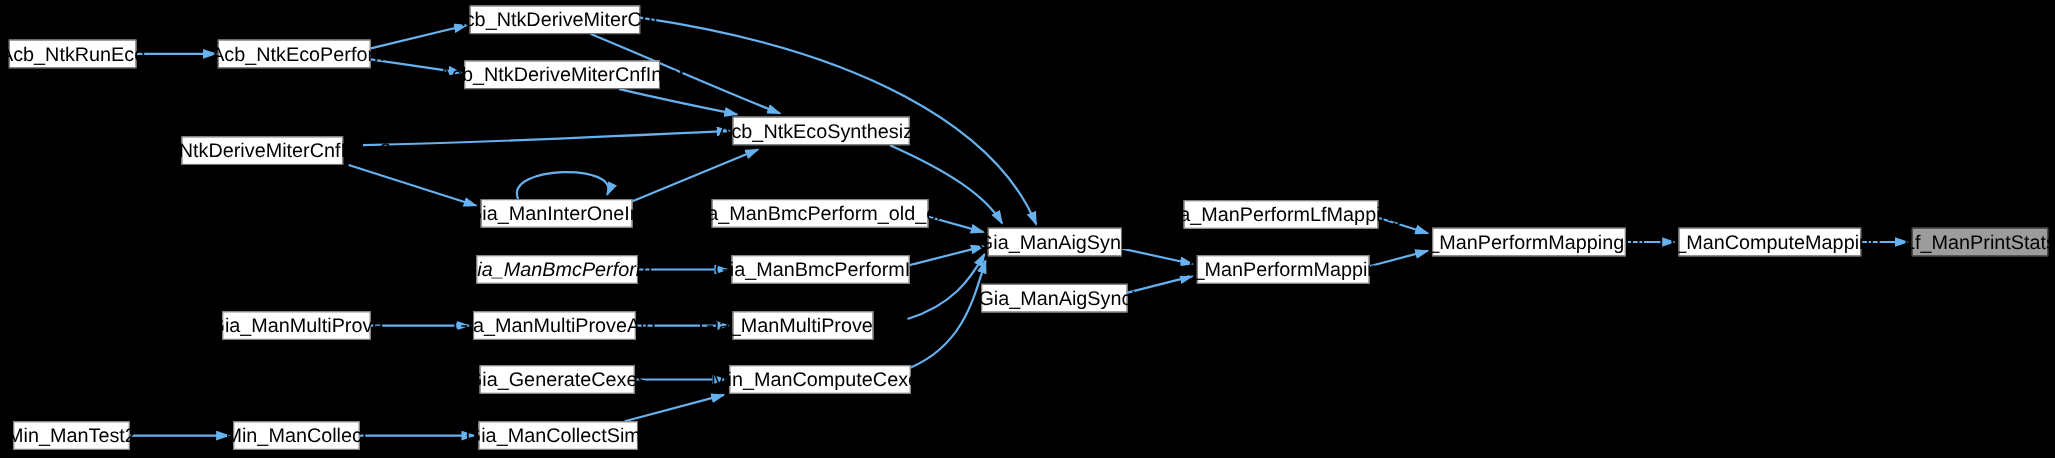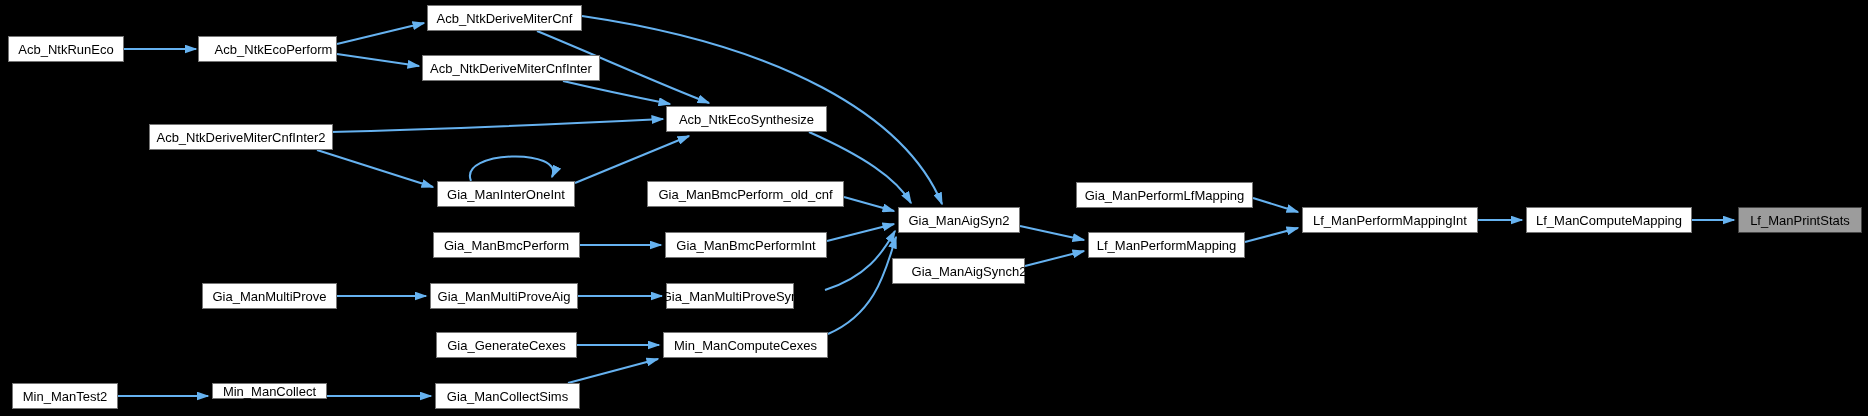--- a/index.html
+++ b/index.html
@@ -7,21 +7,21 @@
     --target-fill:#9c9c9c; --target-border:#454545; --text:#000000;
   }
   html,body{margin:0;padding:0;background:var(--bg);}
   #stage{position:relative;width:1868px;height:416px;background:var(--bg);overflow:hidden;
          font-family:"Liberation Sans", sans-serif;}
   #edges{position:absolute;left:0;top:0;width:1868px;height:416px;}
   .edge{fill:none;stroke:var(--edge);stroke-width:2;}
   .node{position:absolute;box-sizing:border-box;background:var(--node-fill);
         border:1.5px solid var(--node-border);color:var(--text);
         display:flex;align-items:center;justify-content:center;
-        font-size:13px;white-space:nowrap;cursor:pointer;}
+        font-size:18px;white-space:nowrap;cursor:pointer;}
   .node.target{background:var(--target-fill);border-color:var(--target-border);cursor:default;}
 </style>
 </head>
 <body>
 
 <div id="stage">
   <svg id="edges" viewBox="0 0 1868 416" width="1868" height="416" xmlns="http://www.w3.org/2000/svg">
     <defs>
       <marker id="arrow" markerUnits="userSpaceOnUse" markerWidth="13" markerHeight="9" refX="11.5" refY="4.5" orient="auto">
         <path d="M0,0 L13,4.5 L0,9 Z" fill="#66b2f0"></path>
@@ -54,33 +54,33 @@
       <path d="M1253,198 L1298,212" class="edge" marker-end="url(#arrow)"></path>
       <path d="M1245,242 L1298,228" class="edge" marker-end="url(#arrow)"></path>
       <path d="M1478,220 L1522,220" class="edge" marker-end="url(#arrow)"></path>
       <path d="M1692,220 L1734,220" class="edge" marker-end="url(#arrow)"></path>
     </svg>
   <div id="nodes">
       <div class="node" style="left: 8px; top: 36px; width: 116px; height: 26px;">Acb_NtkRunEco</div>
       <div class="node" style="left: 198px; top: 36px; width: 139px; height: 26px; padding-left: 12px;">Acb_NtkEcoPerform</div>
       <div class="node" style="left: 427px; top: 5px; width: 155px; height: 26px;">Acb_NtkDeriveMiterCnf</div>
       <div class="node" style="left: 422px; top: 55px; width: 178px; height: 26px;">Acb_NtkDeriveMiterCnfInter</div>
-      <div class="node" style="left: 149px; top: 124px; width: 184px; height: 26px;">Acb_NtkDeriveMiterCnfInter2</div>
+      <div class="node" style="left: 165px; top: 124px; width: 147px; height: 26px;">Acb_NtkDeriveMiterCnfInter2</div>
       <div class="node" style="left: 666px; top: 106px; width: 161px; height: 26px;">Acb_NtkEcoSynthesize</div>
       <div class="node" style="left: 437px; top: 181px; width: 138px; height: 26px;">Gia_ManInterOneInt</div>
       <div class="node" style="left: 647px; top: 181px; width: 197px; height: 26px;">Gia_ManBmcPerform_old_cnf</div>
-      <div class="node" style="left: 433px; top: 232px; width: 147px; height: 26px;">Gia_ManBmcPerform</div>
+      <div class="node" style="left: 433px; top: 232px; width: 147px; height: 26px; font-style: italic;">Gia_ManBmcPerform</div>
       <div class="node" style="left: 665px; top: 232px; width: 162px; height: 26px;">Gia_ManBmcPerformInt</div>
       <div class="node" style="left: 202px; top: 283px; width: 135px; height: 26px;">Gia_ManMultiProve</div>
       <div class="node" style="left: 430px; top: 283px; width: 148px; height: 26px;">Gia_ManMultiProveAig</div>
       <div class="node" style="left: 666px; top: 283px; width: 128px; height: 26px;">Gia_ManMultiProveSyn</div>
       <div class="node" style="left: 436px; top: 332px; width: 141px; height: 26px;">Gia_GenerateCexes</div>
       <div class="node" style="left: 663px; top: 332px; width: 165px; height: 26px;">Min_ManComputeCexes</div>
       <div class="node" style="left: 12px; top: 383px; width: 106px; height: 26px;">Min_ManTest2</div>
-      <div class="node" style="left: 212px; top: 383px; width: 115px; height: 16px;">Min_ManCollect</div>
+      <div class="node" style="left: 212px; top: 383px; width: 115px; height: 26px;">Min_ManCollect</div>
       <div class="node" style="left: 435px; top: 383px; width: 145px; height: 26px;">Gia_ManCollectSims</div>
       <div class="node" style="left: 898px; top: 207px; width: 122px; height: 26px;">Gia_ManAigSyn2</div>
       <div class="node" style="left: 892px; top: 258px; width: 133px; height: 26px; padding-left: 21px;">Gia_ManAigSynch2</div>
       <div class="node" style="left: 1076px; top: 182px; width: 177px; height: 26px;">Gia_ManPerformLfMapping</div>
       <div class="node" style="left: 1088px; top: 232px; width: 157px; height: 26px;">Lf_ManPerformMapping</div>
       <div class="node" style="left: 1302px; top: 207px; width: 176px; height: 26px;">Lf_ManPerformMappingInt</div>
       <div class="node" style="left: 1526px; top: 207px; width: 166px; height: 26px;">Lf_ManComputeMapping</div>
       <div class="node target" style="left: 1738px; top: 207px; width: 124px; height: 26px;">Lf_ManPrintStats</div>
     </div>
 </div>

